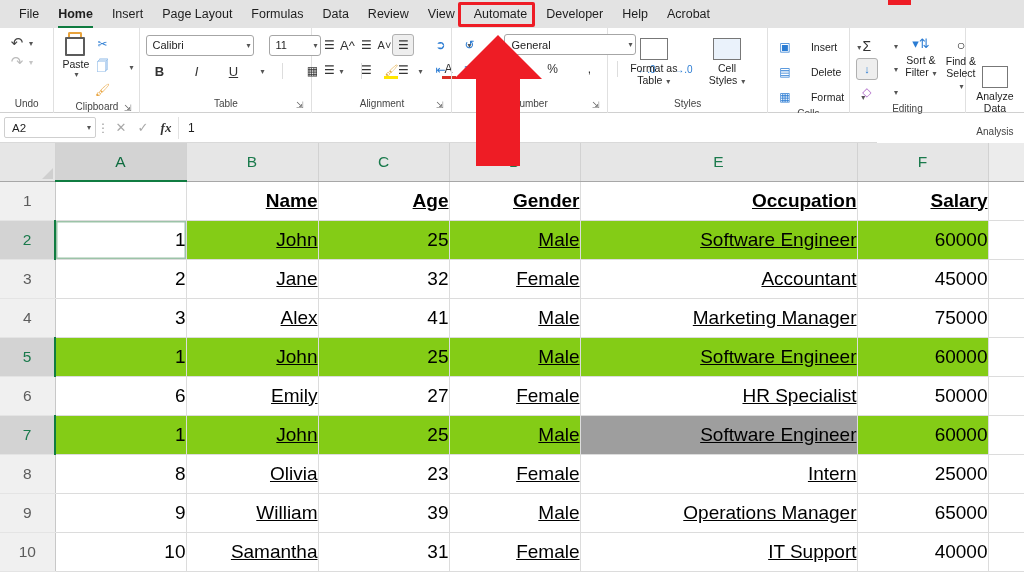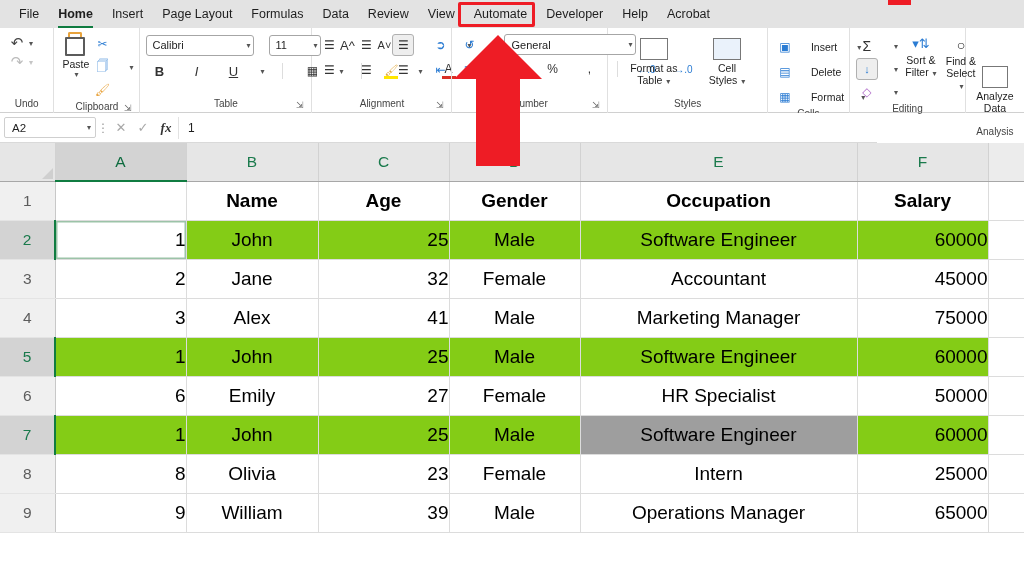--- a/index.html
+++ b/index.html
@@ -171,21 +171,21 @@
   td.cell {
     height: 39px;
     font-size: 19px; color: #000;
     border-right: 1px solid #dcdcdc;
     border-bottom: 1px solid #dcdcdc;
     padding: 0 5px;
     vertical-align: middle;
     white-space: nowrap; overflow: hidden;
   }
   td.cell.num  { text-align: right; }
-  td.cell.txt  { text-align: center; }
+  td.cell.txt  { text-align: right; text-decoration: underline; }
   td.cell.hdr  { font-weight: bold; }
   td.cell.shade   { background: #84cc16; }
   td.cell.shade2  { background: #9e9e9e; }
   td.cell.blank   { border-right: none; }
   tr.r1 td.cell { border-bottom: 1px solid #dcdcdc; }
 
   td.active {
     position: relative; background: #ffffff !important;
     box-shadow: inset 0 0 0 1.5px #9cc3a8;
   }
@@ -595,20 +595,30 @@
           <tr>
             <td class="rowhdr">9</td>
             <td class="cell num">9</td>
             <td class="cell txt">William</td>
             <td class="cell num">39</td>
             <td class="cell txt">Male</td>
             <td class="cell txt">Operations Manager</td>
             <td class="cell num">65000</td>
             <td class="cell blank"></td>
           </tr>
+          <tr>
+            <td class="rowhdr">10</td>
+            <td class="cell num">10</td>
+            <td class="cell txt">Samantha</td>
+            <td class="cell num">31</td>
+            <td class="cell txt">Female</td>
+            <td class="cell txt">IT Support</td>
+            <td class="cell num">40000</td>
+            <td class="cell blank"></td>
+          </tr>
         </tbody>
     </table>
   </div>
 
   <div class="anno dev-box"></div>
   <div class="anno top-mark"></div>
   <svg class="anno arrow" viewBox="0 0 92 133">
     <polygon points="46,2 90,46 68,46 68,133 24,133 24,46 2,46" fill="#ee1c25"></polygon>
   </svg>
 

